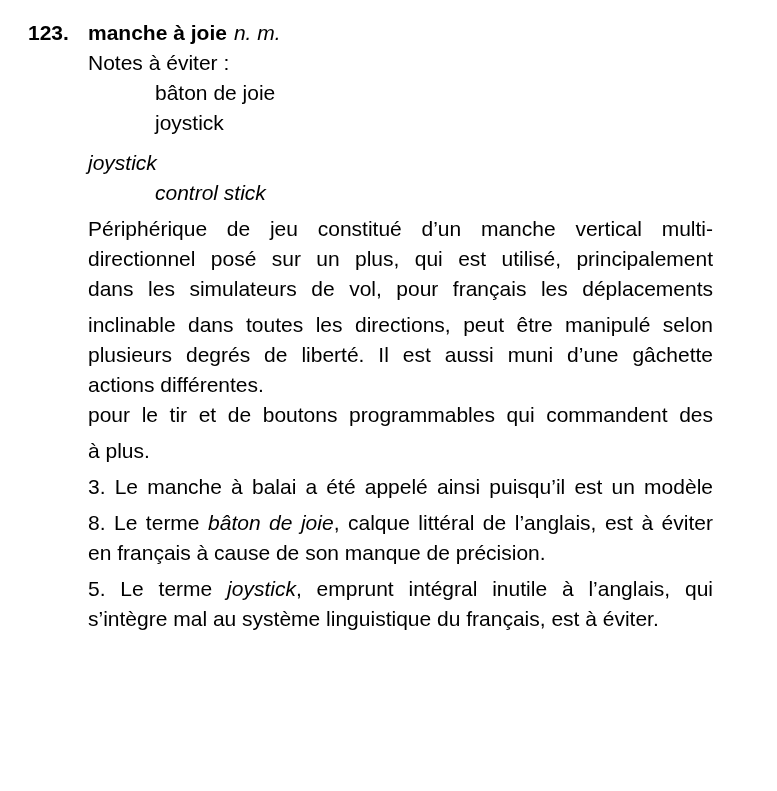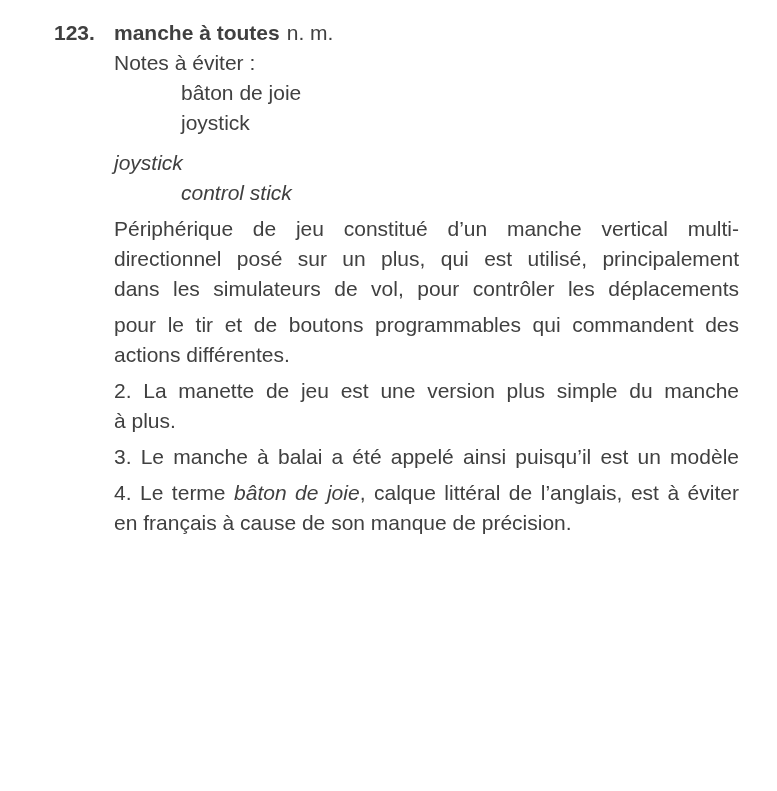--- a/index.html
+++ b/index.html
@@ -6,83 +6,87 @@
   body {
     width: 777px; height: 791px;
     background: #ffffff;
     overflow: hidden;
   }
   .entry {
     position: relative;
     box-sizing: border-box;
     width: 742px;
     padding: 18px 29px 0 88px;
-    color: #404040;
+    color: #000000;
     font-family: "Liberation Sans", "DejaVu Sans", sans-serif;
     font-size: 21px;
     line-height: 30px;
-    margin-left: 26px;
   }
   .entry-number {
     position: absolute;
     left: 28px; top: 18px;
     font-weight: 700;
   }
   .line { min-height: 30px; }
   .bold { font-weight: 700; }
   .it { font-style: italic; }
-  .pos { margin-left: 7px; }
+  .pos { margin-left: 7px; font-style: italic; }
   .indent { padding-left: 67px; }
   .block { margin-top: 6px; }
   .foreign-block { margin-top: 10px; }
   
   .jline { text-align: justify; text-align-last: justify; }
 </style>
 </head>
 <body>
 
 <div class="entry">
 
   <div class="entry-number">123.</div>
 
   <div class="line">
-    <span class="bold">manche à toutes</span><span class="pos">n. m.</span>
+    <span class="bold">manche à joie</span><span class="pos">n. m.</span>
   </div>
 
   <div class="line">Notes à éviter :</div>
 
   <div>
       <div class="line indent">bâton de joie</div>
       <div class="line indent">joystick</div>
     </div>
 
   <div class="foreign-block">
     <div class="line it">joystick</div>
     <div>
         <div class="line indent it">control stick</div>
       </div>
   </div>
 
   <div class="block">
       <div class="line jline"><span>Périphérique de jeu constitué d’un manche vertical multi-</span></div>
       <div class="line jline"><span>directionnel posé sur un plus, qui est utilisé, principalement</span></div>
-      <div class="line jline"><span>dans les simulateurs de vol, pour contrôler les déplacements</span></div>
+      <div class="line jline"><span>dans les simulateurs de vol, pour français les déplacements</span></div>
     </div>
 
   <div>
       <div class="block">
+        <div class="line jline"><span>inclinable dans toutes les directions, peut être manipulé selon</span></div>
+        <div class="line jline"><span>plusieurs degrés de liberté. Il est aussi muni d’une gâchette</span></div>
+        <div class="line"><span>actions différentes.</span></div>
         <div class="line jline"><span>pour le tir et de boutons programmables qui commandent des</span></div>
-        <div class="line"><span>actions différentes.</span></div>
       </div>
       <div class="block">
-        <div class="line jline"><span>2. La manette de jeu est une version plus simple du manche</span></div>
         <div class="line"><span>à plus.</span></div>
       </div>
       <div class="block">
         <div class="line jline"><span>3. Le manche à balai a été appelé ainsi puisqu’il est un modèle</span></div>
       </div>
       <div class="block">
-        <div class="line jline"><span>4. Le terme </span><span class="it">bâton de joie</span><span>, calque littéral de l’anglais, est à éviter</span></div>
+        <div class="line jline"><span>8. Le terme </span><span class="it">bâton de joie</span><span>, calque littéral de l’anglais, est à éviter</span></div>
         <div class="line"><span>en français à cause de son manque de précision.</span></div>
+      </div>
+      <div class="block">
+        <div class="line jline"><span>5. Le terme </span><span class="it">joystick</span><span>, emprunt intégral inutile à l’anglais, qui</span></div>
+        <div class="line"><span>s’intègre mal au système linguistique du français, est à éviter.</span></div>
       </div>
     </div>
 
 </div>
 
 </body></html>

